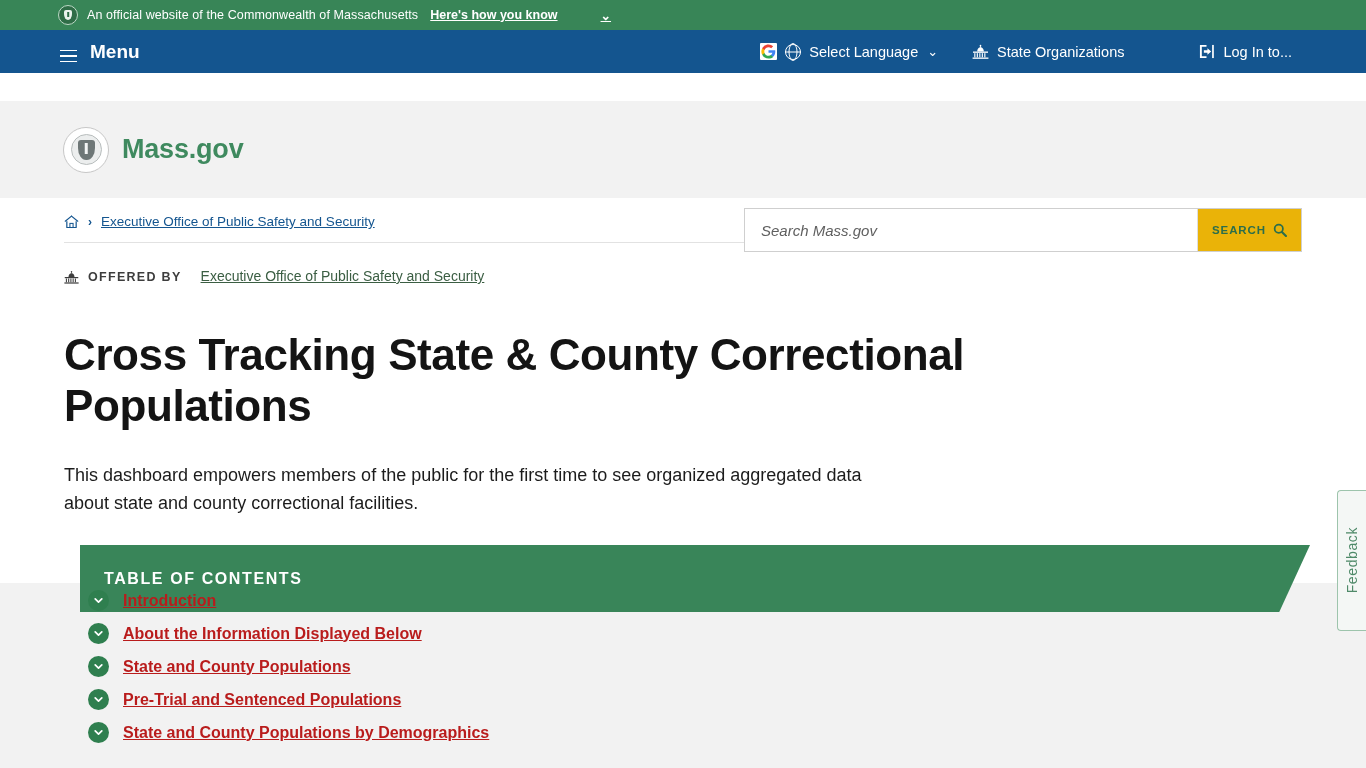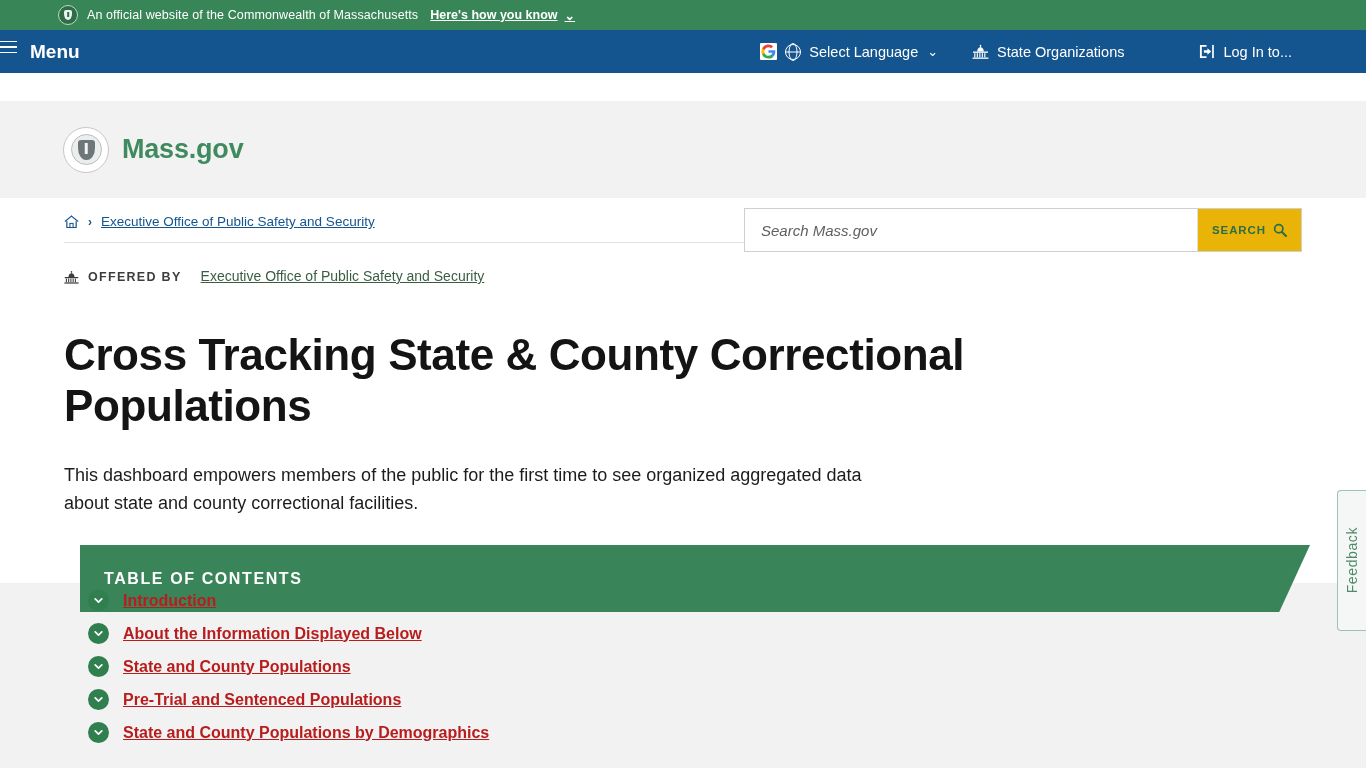--- a/index.html
+++ b/index.html
@@ -51,35 +51,37 @@
   .official-text { letter-spacing: .1px; white-space: nowrap; }
   .howyouknow {
     margin-left: 12px;
     font-weight: bold;
     font-size: 12.5px;
     color: #ffffff;
     text-decoration: underline;
     white-space: nowrap;
     display: inline-flex;
     cursor: pointer;
+    gap: 36px;
   }
   .howyouknow .chev { margin-left: 7px; text-decoration: none; display: inline-block; }
 
   
   .blue-nav {
     height: 43px;
     background: #14558f;
     display: flex;
     align-items: center;
     color: #ffffff;
     position: relative;
     z-index: 4;
   }
   .menu-btn {
-    display: flex; align-items: flex-start;
+    display: flex; align-items: flex-end;
+    padding-left: 60px;
     font-size: 19px;
     font-weight: bold;
     cursor: pointer;
     white-space: nowrap;
   }
   .burger {
     width: 17px; height: 13px;
     margin-right: 13px;
     display: inline-flex;
     flex-direction: column;

